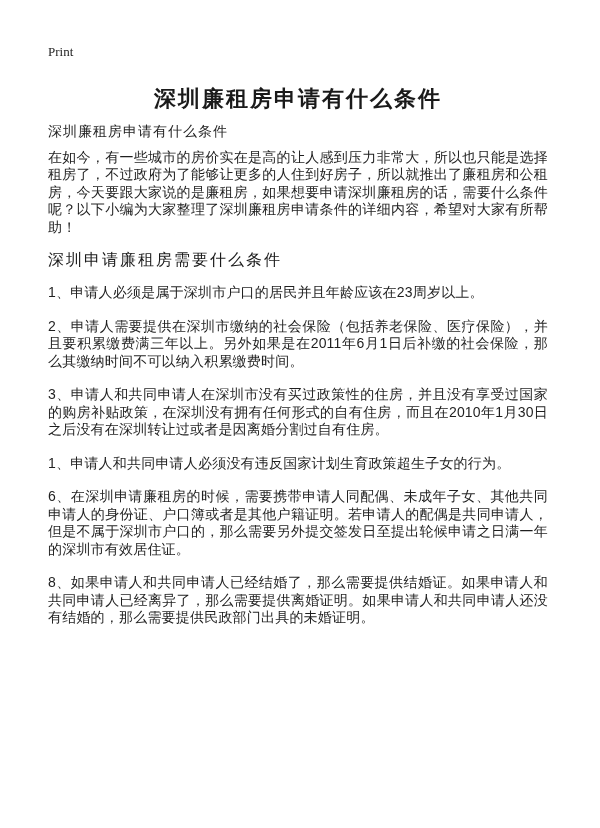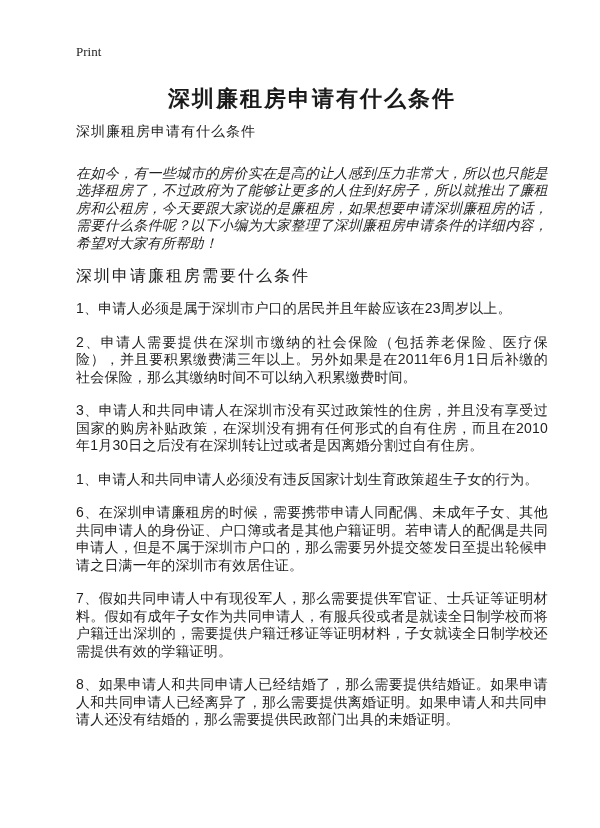--- a/index.html
+++ b/index.html
@@ -12,21 +12,21 @@
     height: 828px;
     overflow: hidden;
     box-sizing: border-box;
     font-family: "Liberation Sans", "DejaVu Sans", sans-serif;
     color: #1f1f1f;
   }
   .page {
     box-sizing: border-box;
     width: 600px;
     height: 637px;
-    padding: 42px 52px 30px 76px;
+    padding: 42px 52px 30px 48px;
     background: #ffffff;
   }
   .print-link {
     display: inline-block;
     font-family: "Liberation Serif", "DejaVu Serif", serif;
     font-size: 13px;
     line-height: 16px;
     color: #1f1f1f;
     text-decoration: none;
     cursor: pointer;
@@ -49,22 +49,21 @@
   }
   .para {
     margin: 16px 0 0 0;
     font-size: 14px;
     line-height: 17.5px;
     letter-spacing: 0.2px;
     text-align: justify;
     color: #1f1f1f;
   }
   .intro {
-    margin-top: 24px;
-    font-style: italic;
+    margin-top: 8px;
   }
   .section-heading {
     margin: 15px 0 0 0;
     font-size: 16px;
     line-height: 17px;
     font-weight: normal;
     letter-spacing: 2px;
     color: #1a1a1a;
   }
 </style>
@@ -81,16 +80,15 @@
 
   <p class="para intro">在如今，有一些城市的房价实在是高的让人感到压力非常大，所以也只能是选择租房了，不过政府为了能够让更多的人住到好房子，所以就推出了廉租房和公租房，今天要跟大家说的是廉租房，如果想要申请深圳廉租房的话，需要什么条件呢？以下小编为大家整理了深圳廉租房申请条件的详细内容，希望对大家有所帮助！</p>
 
   <h2 class="section-heading">深圳申请廉租房需要什么条件</h2>
 
   <p class="para">1、申请人必须是属于深圳市户口的居民并且年龄应该在23周岁以上。</p>
   <p class="para">2、申请人需要提供在深圳市缴纳的社会保险（包括养老保险、医疗保险），并且要积累缴费满三年以上。另外如果是在2011年6月1日后补缴的社会保险，那么其缴纳时间不可以纳入积累缴费时间。</p>
   <p class="para">3、申请人和共同申请人在深圳市没有买过政策性的住房，并且没有享受过国家的购房补贴政策，在深圳没有拥有任何形式的自有住房，而且在2010年1月30日之后没有在深圳转让过或者是因离婚分割过自有住房。</p>
   <p class="para">1、申请人和共同申请人必须没有违反国家计划生育政策超生子女的行为。</p>
   <p class="para">6、在深圳申请廉租房的时候，需要携带申请人同配偶、未成年子女、其他共同申请人的身份证、户口簿或者是其他户籍证明。若申请人的配偶是共同申请人，但是不属于深圳市户口的，那么需要另外提交签发日至提出轮候申请之日满一年的深圳市有效居住证。</p>
-  <p class="para">7、假如共同申请人中有现役军人，那么需要提供军官证、士兵证等证明材料。假如有成年子女作为共同申请人，有服兵役或者是就读全日制学校而将户籍迁出深圳的，需要提供户籍迁移证等证明材料，子女就读全日制学校还需提供有效的学籍证明。</p>
   <p class="para">8、如果申请人和共同申请人已经结婚了，那么需要提供结婚证。如果申请人和共同申请人已经离异了，那么需要提供离婚证明。如果申请人和共同申请人还没有结婚的，那么需要提供民政部门出具的未婚证明。</p>
 
 </div>
 
 </body></html>

